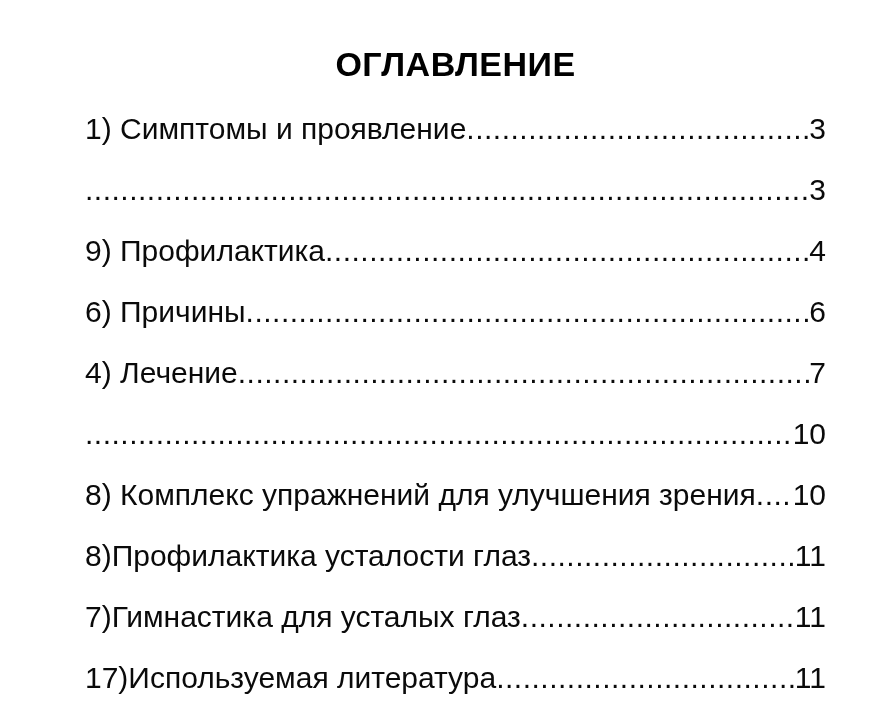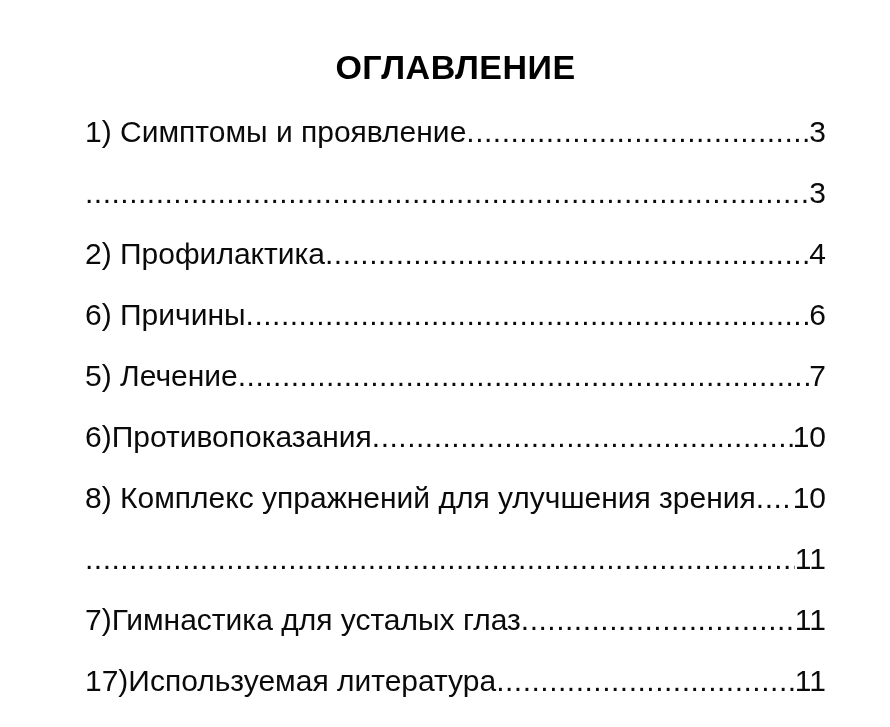--- a/index.html
+++ b/index.html
@@ -12,22 +12,22 @@
     position: relative;
     width: 890px;
     height: 727px;
     box-sizing: border-box;
     background: #ffffff;
     color: #0a0a0a;
     padding: 0 64px 0 85px;
     font-family: "Liberation Sans", sans-serif;
   }
   .doc-title {
-    margin: 17px;
-    padding-top: 31px;
+    margin: 0;
+    padding-top: 45px;
     text-align: center;
     font-size: 34px;
     font-weight: 700;
     letter-spacing: 0.5px;
     color: #000000;
     line-height: 38px;
   }
   .toc {
     margin-top: 29px;
     display: flex;
@@ -71,50 +71,50 @@
       <span class="toc-leader">........................................................................................................................................................................................................</span>
       <span class="toc-page">3</span>
     </div>
 
     <div class="toc-row">
       <span class="toc-leader">........................................................................................................................................................................................................</span>
       <span class="toc-page">3</span>
     </div>
 
     <div class="toc-row">
-      <span class="toc-label">2) Профилактика</span>
+      <span class="toc-label">9) Профилактика</span>
       <span class="toc-leader">........................................................................................................................................................................................................</span>
       <span class="toc-page">4</span>
     </div>
 
     <div class="toc-row">
       <span class="toc-label">6) Причины</span>
       <span class="toc-leader">........................................................................................................................................................................................................</span>
       <span class="toc-page">6</span>
     </div>
 
     <div class="toc-row">
-      <span class="toc-label">5) Лечение</span>
+      <span class="toc-label">4) Лечение</span>
       <span class="toc-leader">........................................................................................................................................................................................................</span>
       <span class="toc-page">7</span>
     </div>
 
     <div class="toc-row">
-      <span class="toc-label">6)Противопоказания</span>
       <span class="toc-leader">........................................................................................................................................................................................................</span>
       <span class="toc-page">10</span>
     </div>
 
     <div class="toc-row">
       <span class="toc-label">8) Комплекс упражнений для улучшения зрения</span>
       <span class="toc-leader">........................................................................................................................................................................................................</span>
       <span class="toc-page">10</span>
     </div>
 
     <div class="toc-row">
+      <span class="toc-label">8)Профилактика усталости глаз</span>
       <span class="toc-leader">........................................................................................................................................................................................................</span>
       <span class="toc-page">11</span>
     </div>
 
     <div class="toc-row">
       <span class="toc-label">7)Гимнастика для усталых глаз</span>
       <span class="toc-leader">........................................................................................................................................................................................................</span>
       <span class="toc-page">11</span>
     </div>
 

